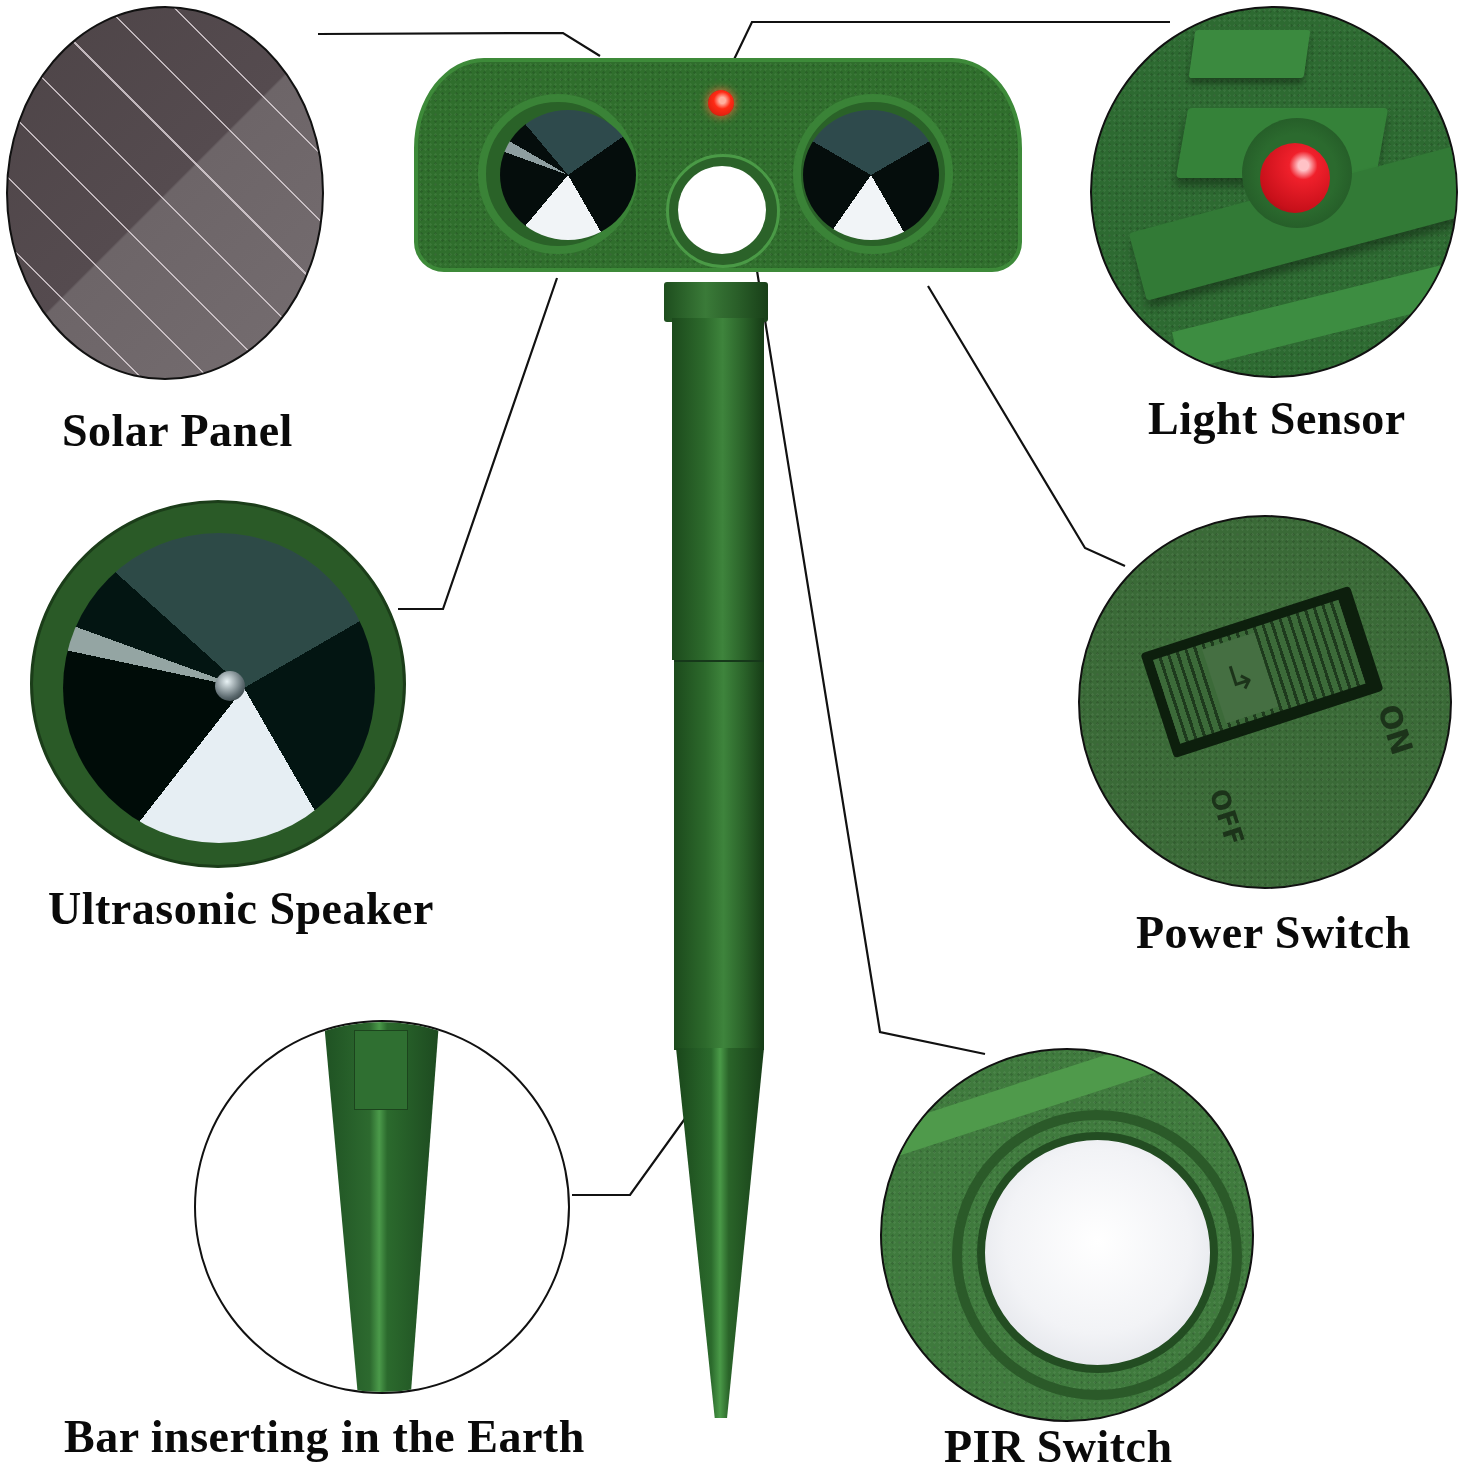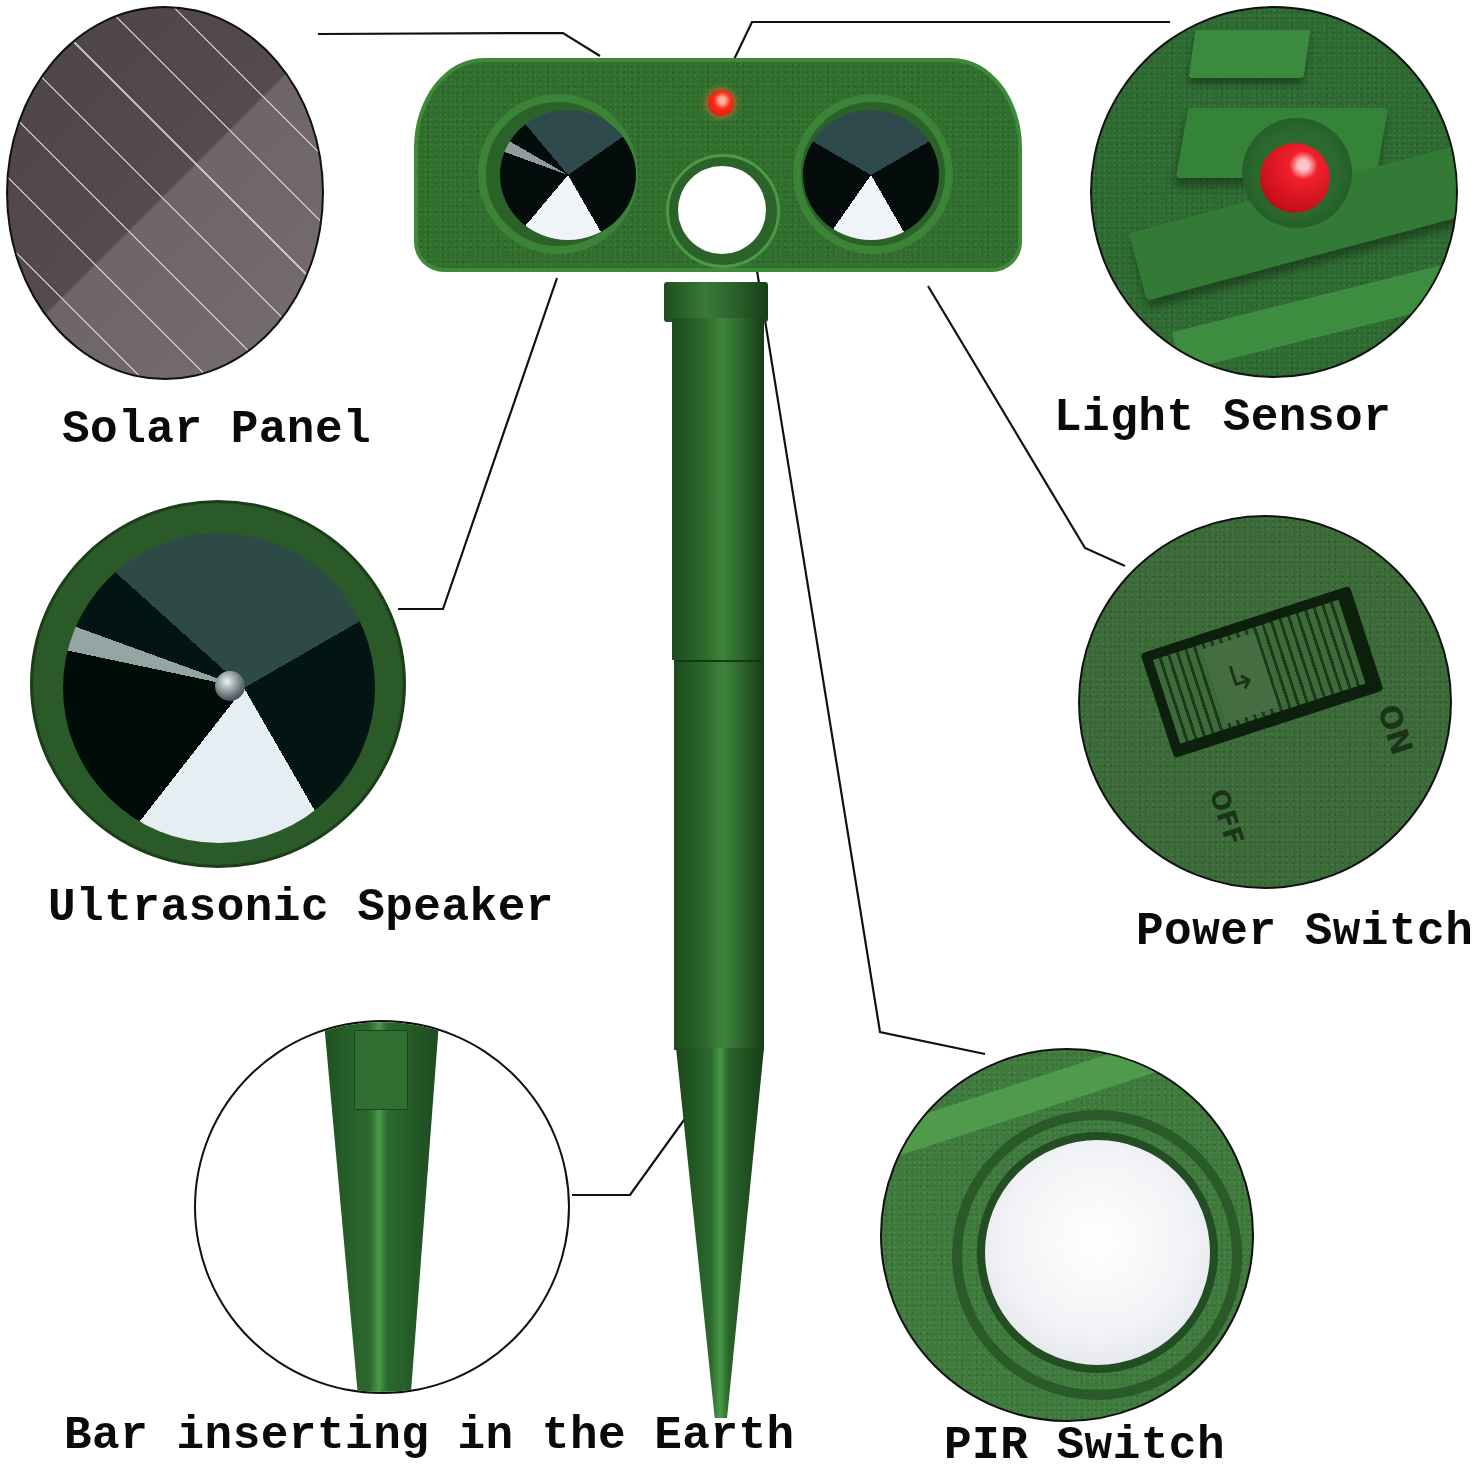--- a/index.html
+++ b/index.html
@@ -1,18 +1,18 @@
 <!DOCTYPE html>
 <html><head>
 <meta charset="utf-8">
 <style>
   html, body { margin: 0; padding: 0; background: #ffffff; }
   body { width: 1475px; height: 1468px; position: relative; overflow: hidden; font-family: "DejaVu Sans", sans-serif; }
   .abs { position: absolute; }
-  .label { position: absolute; font-weight: bold; color: #0a0a0a; font-size: 46px; letter-spacing: 0.5px; white-space: nowrap; font-family: Liberation Mono, monospace; }
+  .label { position: absolute; font-weight: bold; color: #0a0a0a; font-size: 46px; letter-spacing: 0.5px; white-space: nowrap; font-family: Liberation Serif, serif; }
   svg.leaders { position: absolute; left: 0; top: 0; }
   .circle { position: absolute; border-radius: 50%; overflow: hidden; border: 2px solid #111; box-sizing: border-box; }
   .tex { background-image: radial-gradient(rgba(255,255,255,0.06) 1px, transparent 1.5px), radial-gradient(rgba(0,0,0,0.12) 1px, transparent 1.5px); background-size: 5px 5px, 7px 7px; }
 </style>
 </head>
 <body>
 
 <svg class="leaders" width="1475" height="1468">
   <g stroke="#111" stroke-width="2.2" fill="none">
     <polyline points="318,34 563,33 600,56"></polyline>
@@ -33,21 +33,21 @@
 
 <div class="circle tex" style="left:1090px; top:6px; width:368px; height:372px; background-color:#2d6a31;">
   <div class="abs" style="left:100px; top:22px; width:115px; height:48px; background:#3b8a3f; transform:skew(-8deg); border-radius:3px; box-shadow:0 6px 6px rgba(0,0,0,0.35);"></div>
   <div class="abs" style="left:90px; top:100px; width:200px; height:70px; background:#358239; transform:skew(-10deg); border-radius:4px; box-shadow:0 8px 8px rgba(0,0,0,0.35);"></div>
   <div class="abs" style="left:40px; top:180px; width:340px; height:70px; background:#327a36; transform:rotate(-15deg); border-radius:4px; box-shadow:0 8px 8px rgba(0,0,0,0.35);"></div>
   <div class="abs" style="left:80px; top:285px; width:320px; height:40px; background:#3d8d41; transform:rotate(-14deg);"></div>
   <div class="abs" style="left:150px; top:110px; width:110px; height:110px; border-radius:50%; background:radial-gradient(circle, #2b6a2e 50%, #1f4f22 100%);"></div>
   <div class="abs" style="left:168px; top:135px; width:70px; height:70px; border-radius:50%;
               background:radial-gradient(circle at 62% 32%, #ffc2c6 0 8%, #f0202b 22%, #c8101a 70%, #8a0a10 100%);"></div>
 </div>
-<div class="label" style="left:1054px; top:392px;">Light Sensor</div>
+<div class="label" style="left:1148px; top:392px;">Light Sensor</div>
 
 <div class="circle" style="left:30px; top:500px; width:376px; height:368px; background:#2a5a27; border:3px solid #1b3d19;">
   <div class="abs" style="left:30px; top:30px; width:312px; height:310px; border-radius:50%;
               background:conic-gradient(from 0deg at 58% 50%, #2d4a47 0deg 60deg, #031512 60deg 150deg, #e6eef3 150deg 218deg, #000c08 218deg 282deg, #94a5a3 282deg 290deg, #031512 290deg 312deg, #2d4a47 312deg 360deg);"></div>
   <div class="abs" style="left:182px; top:168px; width:30px; height:30px; border-radius:50%; background:radial-gradient(circle at 40% 35%, #e8f2f5, #5d6b70 60%, #1a2427);"></div>
 </div>
 <div class="label" style="left:48px; top:882px;">Ultrasonic Speaker</div>
 
 <div class="circle tex" style="left:1078px; top:515px; width:374px; height:374px; background-color:#3a6a37;">
   <div class="abs" style="left:72px; top:100px; width:220px; height:110px; background:#0d1f0d; transform:rotate(-18deg); border-radius:4px;">

